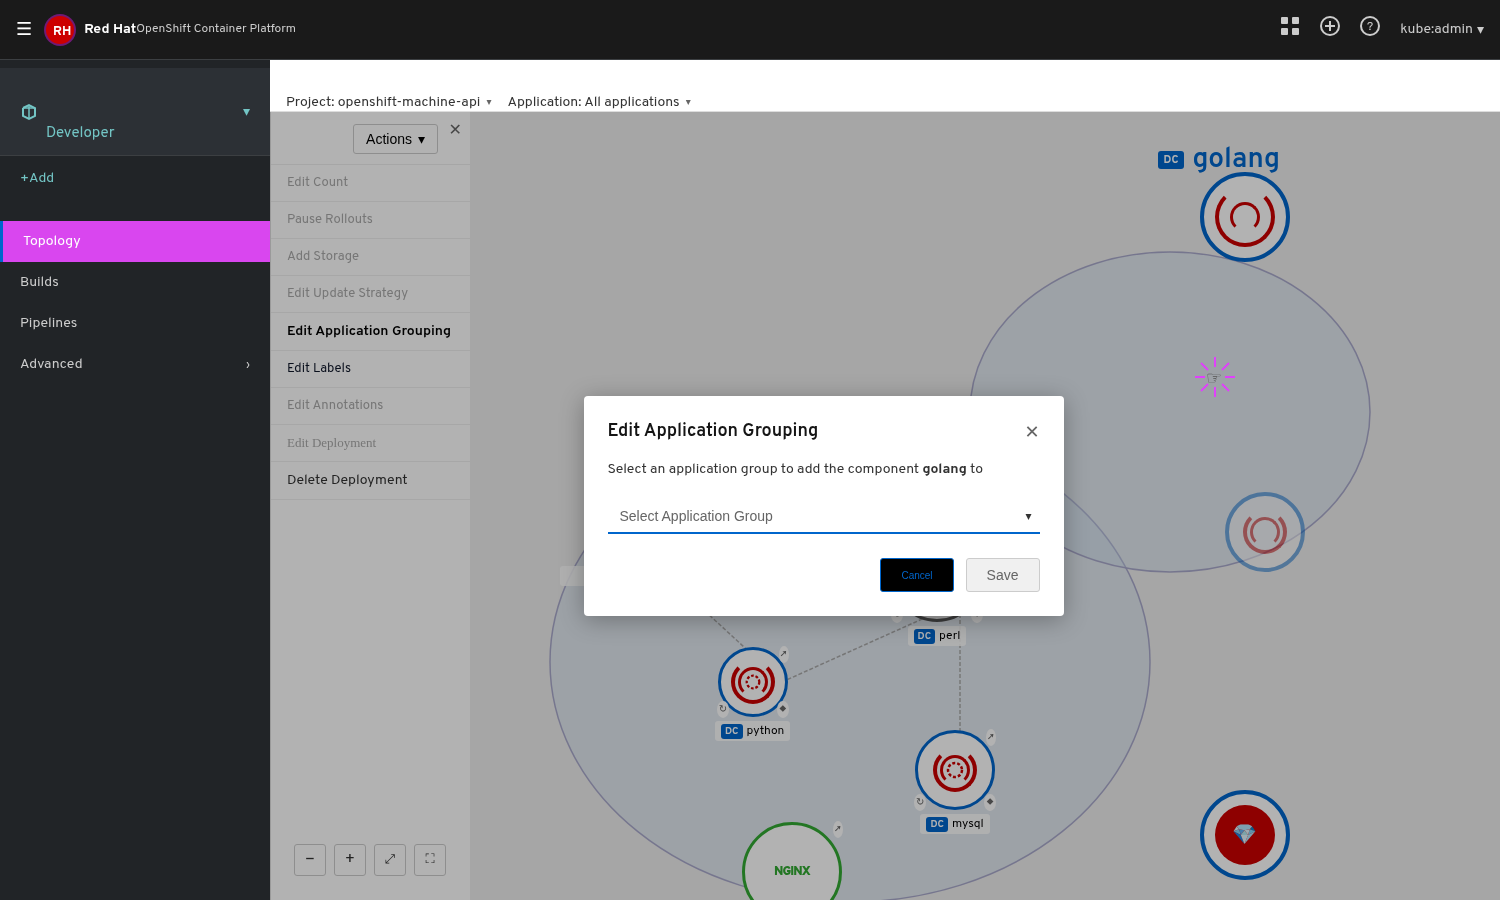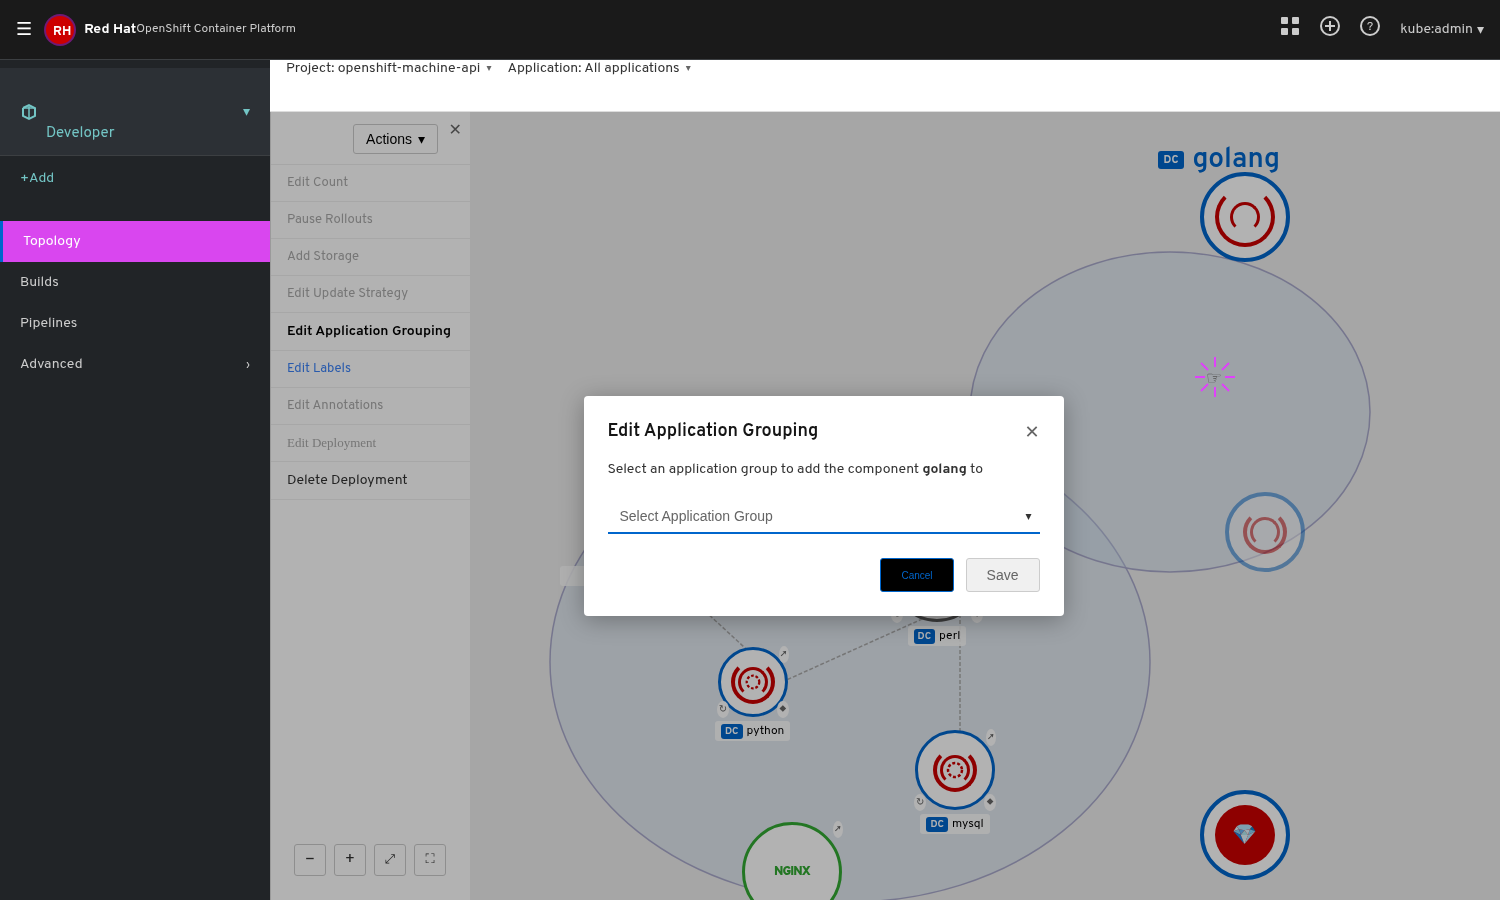--- a/index.html
+++ b/index.html
@@ -390,21 +390,21 @@
     </div>
 
     <div class="sidebar-item">
       <span>Advanced</span>
       <span class="chevron-right">›</span>
     </div>
   </div>
 
   <div style="flex:1;display:flex;flex-direction:column;overflow:hidden;">
 
-    <div style="background:#fff;height:52px;display:flex;align-items:flex-start;padding:0 16px;gap:16px;border-bottom:1px solid #ddd;flex-shrink:0;">
+    <div style="background:#fff;height:52px;display:flex;align-items:flex-end;padding:0 16px;gap:16px;border-bottom:1px solid #ddd;flex-shrink:0;">
       <div class="sub-nav-item">
         <span>Project: openshift-machine-api</span>
         <span class="chevron">▾</span>
       </div>
       <div class="sub-nav-item">
         <span>Application: All applications</span>
         <span class="chevron">▾</span>
       </div>
     </div>
 
@@ -577,21 +577,21 @@
             <span>▾</span>
           </button>
         </div>
 
         <div>
           <div class="right-panel-menu-item" style="color:#aaa;font-size:13px;">Edit Count</div>
           <div class="right-panel-menu-item" style="color:#aaa;font-size:13px;">Pause Rollouts</div>
           <div class="right-panel-menu-item" style="color:#aaa;font-size:13px;">Add Storage</div>
           <div class="right-panel-menu-item" style="color:#aaa;font-size:13px;">Edit Update Strategy</div>
           <div class="right-panel-menu-item active-item">Edit Application Grouping</div>
-          <div class="right-panel-menu-item" style="color:#3b82f6;font-size:13px;">Edit Labels</div>
+          <div class="right-panel-menu-item" style="color:#0f172a;font-size:13px;">Edit Labels</div>
           <div class="right-panel-menu-item" style="color:#aaa;font-size:13px;">Edit Annotations</div>
           <div class="right-panel-menu-item" style="color:#aaa;font-size:13px;font-family:Liberation Serif, serif;">Edit Deployment</div>
           <div class="right-panel-menu-item">Delete Deployment</div>
         </div>
       </div>
 
     </div>
   </div>
 </div>
 

